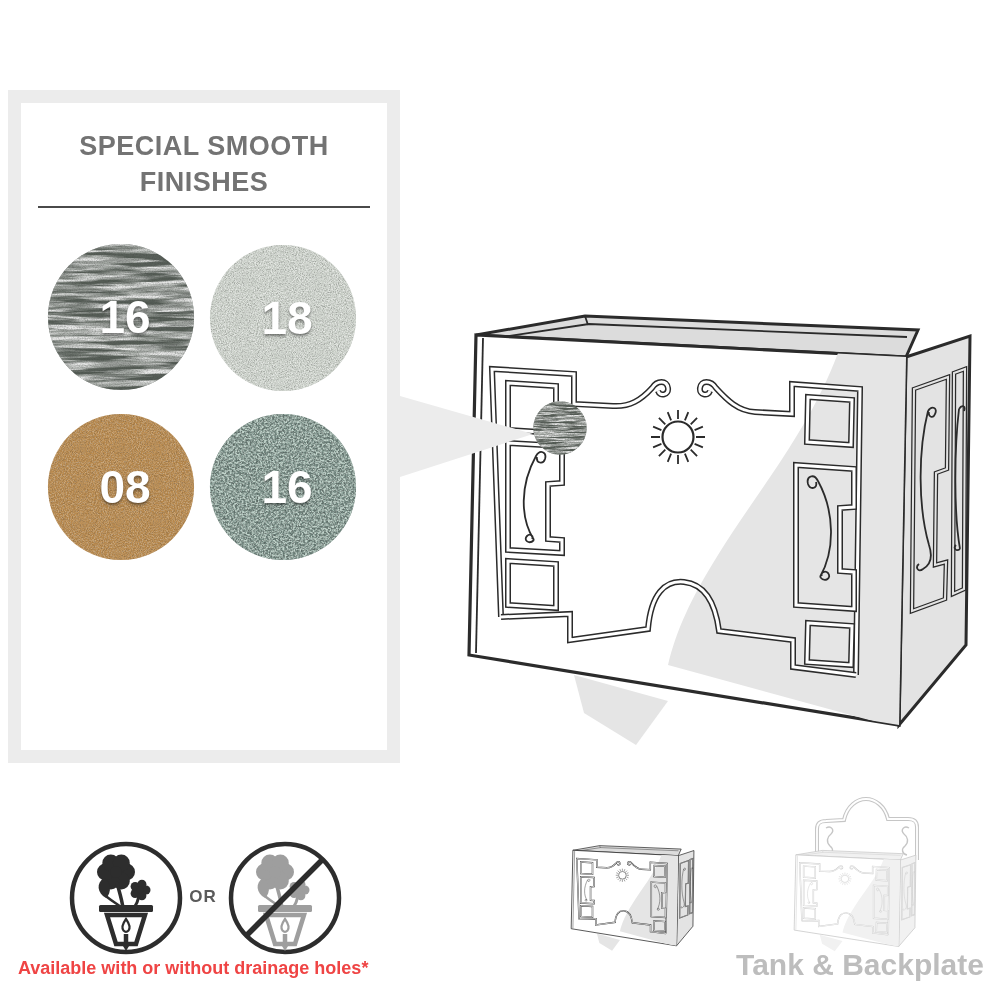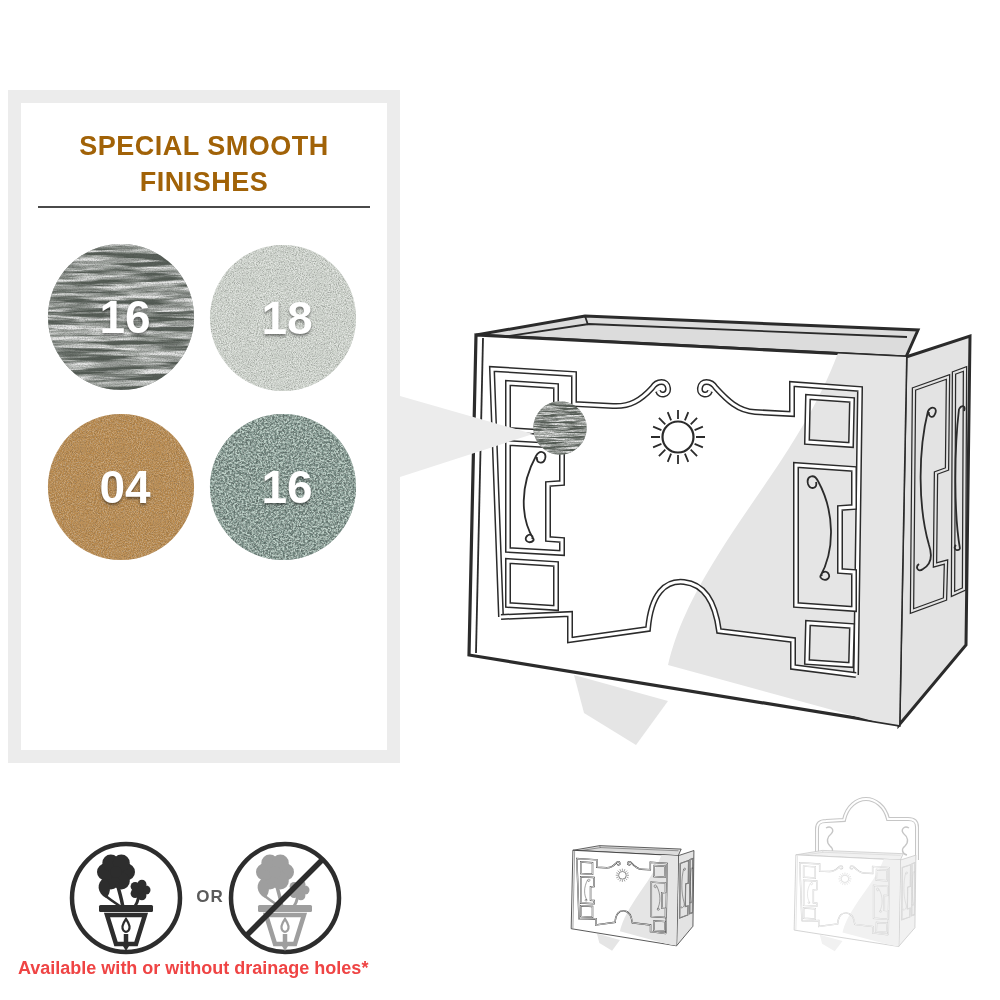--- a/index.html
+++ b/index.html
@@ -2,21 +2,21 @@
 <html><head>
 <meta charset="utf-8">
 <style>
   html,body{margin:0;padding:0;background:#fff;}
   .stage{position:relative;width:1000px;height:1000px;background:#fff;overflow:hidden;
          font-family:"Liberation Sans", sans-serif;}
   
   .panel{position:absolute;left:8px;top:90px;width:392px;height:673px;
          box-sizing:border-box;border:13px solid #ececec;background:#fff;}
   .panel-title{position:absolute;top:26px;left:33px;width:300px;text-align:center;
-         font-size:27px;font-weight:bold;line-height:1.32;color:#a16207;letter-spacing:.5px;}
+         font-size:27px;font-weight:bold;line-height:1.32;color:#737373;letter-spacing:.5px;}
   .panel-rule{position:absolute;top:103px;left:17px;width:332px;height:2px;background:#4a4a4a;}
   .swatch{position:absolute;width:148px;height:148px;}
   .swatch svg{position:absolute;left:0;top:0;}
   .swatch .num{position:absolute;left:4px;top:0;width:148px;height:148px;display:flex;
          align-items:center;justify-content:center;font-size:46px;font-weight:bold;color:#fff;
          text-shadow:0 2px 3px rgba(0,0,0,.45);}
   .sw16{left:26px;top:140px;} .sw18{left:188px;top:141px;}
   .sw01{left:26px;top:310px;} .sw12{left:188px;top:310px;}
   .sw22{left:105px;top:470px;}
   
@@ -25,21 +25,21 @@
   .ink-gray{color:#c6c6c6;--face:#ffffff;--top:#f1f1f1;--side:#f1f1f1;--sw:#f1f1f1;}
   .od{fill:none;stroke:currentColor;stroke-width:6;stroke-linejoin:miter;}
   .oc{fill:none;stroke:var(--face,#fff);stroke-width:3;stroke-linejoin:miter;}
   .od2{fill:none;stroke:currentColor;stroke-width:4.5;}
   .oc2{fill:none;stroke:var(--side,#e3e3e3);stroke-width:2;}
   .thin{fill:none;stroke:currentColor;stroke-width:1.8;}
   
   .ic{position:absolute;width:120px;height:120px;}
   .ic1{left:66px;top:838px;} .ic2{left:225px;top:838px;}
   .or-label{position:absolute;left:184px;top:887px;width:38px;text-align:center;
-        font-size:17px;font-weight:600;color:#5a5a5a;letter-spacing:1px;padding-left:7px;}
+        font-size:17px;font-weight:600;color:#5a5a5a;letter-spacing:1px;}
   .caption{position:absolute;left:18px;top:958px;font-size:18px;font-weight:bold;color:#ef4444;}
   .vlabel{position:absolute;top:948px;text-align:center;font-weight:bold;font-size:30px;}
   .vl1{left:540px;width:190px;color:#1d1d1d;}
   .vl2{left:733px;width:254px;color:#bdbdbd;}
 </style>
 </head>
 <body>
 
 <div class="stage">
 
@@ -194,21 +194,21 @@
     <div class="swatch sw18">
       <svg width="148" height="148" viewBox="0 0 160 160">
           <use href="#tex18" width="160" height="160"></use>
         </svg>
       <span class="num">18</span>
     </div>
     <div class="swatch sw01">
       <svg width="148" height="148" viewBox="0 0 160 160">
           <use href="#tex01" width="160" height="160"></use>
         </svg>
-      <span class="num">04</span>
+      <span class="num">08</span>
     </div>
     <div class="swatch sw12">
       <svg width="148" height="148" viewBox="0 0 160 160">
           <use href="#tex12" width="160" height="160"></use>
         </svg>
       <span class="num">16</span>
     </div>
   </div>
 
   <svg class="art" width="1000" height="1000" viewBox="0 0 1000 1000">
@@ -245,14 +245,15 @@
     <svg width="120" height="120" viewBox="0 0 120 120">
       <circle cx="60" cy="60" r="54" fill="#ffffff" stroke="#2d2d2d" stroke-width="4.5"></circle>
       <g style="color:#9e9e9e">
           <use href="#pot-art" width="120" height="120"></use>
         </g>
       <line x1="96" y1="23" x2="23" y2="96" stroke="#2d2d2d" stroke-width="5.5" stroke-linecap="round"></line>
     </svg>
   </div>
   <div class="caption">Available with or without drainage holes*</div>
 
+  <div class="vlabel vl2">Tank &amp; Backplate</div>
 
 </div>
 
 </body></html>

